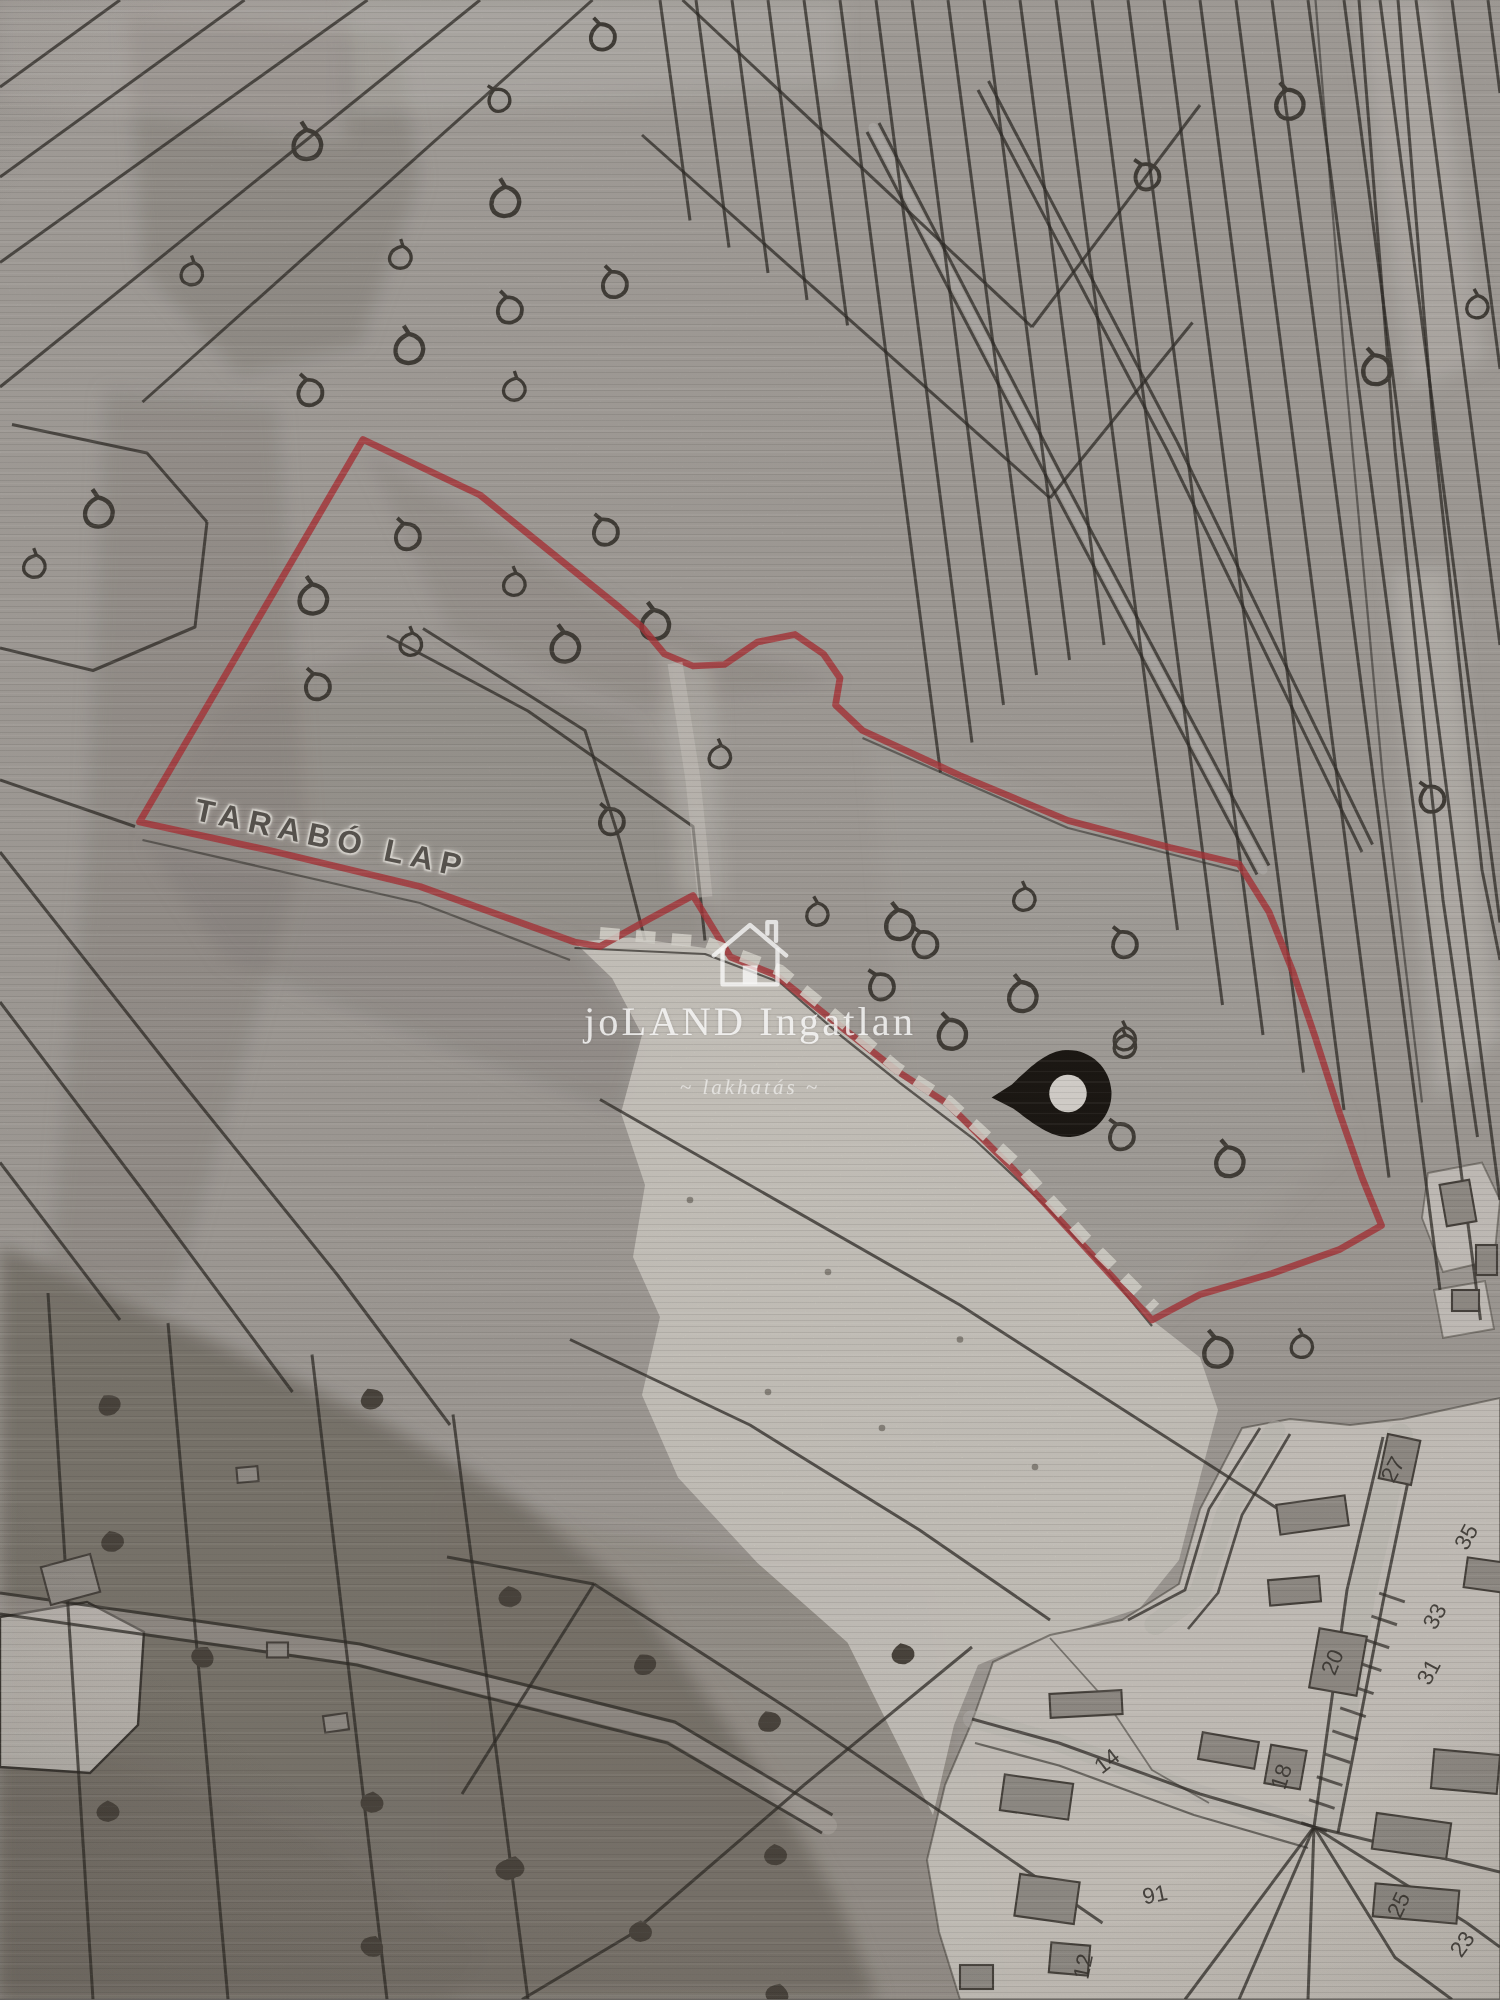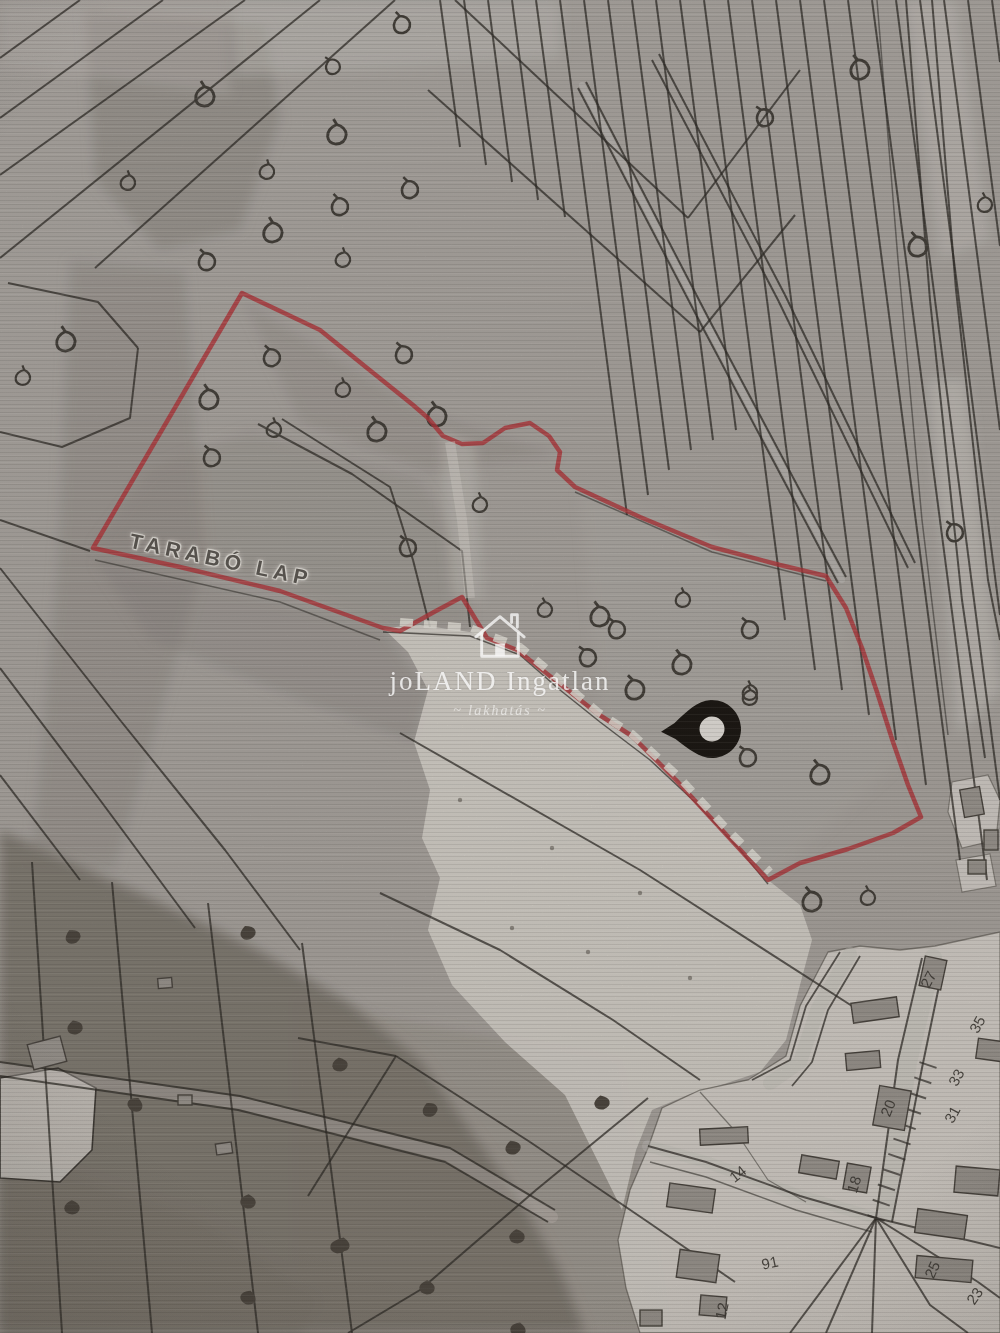--- a/index.html
+++ b/index.html
@@ -15,21 +15,21 @@
      linear-gradient(160deg, rgba(125,110,92,0.05), rgba(90,78,64,0.12));}
   #area-label{position:absolute;left:128px;top:548px;transform:rotate(12deg);
      font-weight:700;font-size:21px;letter-spacing:5px;color:#514d48;white-space:nowrap;
      text-shadow:-1px -1px 1px #d8d5cf,1px -1px 1px #d8d5cf,-1px 1px 1px #d8d5cf,
                  1px 1px 1px #d8d5cf,0 0 5px #d8d5cf;opacity:.92;}
   #watermark{position:absolute;left:0;top:608px;width:1000px;text-align:center;
      color:rgba(255,255,255,0.78);}
   #watermark .house{display:block;margin:0 auto 4px auto;opacity:.85;}
   #watermark .brand{font-family:"Liberation Serif",serif;font-size:27px;letter-spacing:2px;
      text-shadow:0 0 2px rgba(120,115,110,0.25);}
-  #watermark .tagline{display:block;margin-top:6px;font-family:"Liberation Serif",serif;
+  #watermark .tagline{display:block;margin-top:21px;font-family:"Liberation Serif",serif;
      font-style:italic;font-size:14px;letter-spacing:2px;opacity:.72;}
   .num{font-family:"Liberation Sans",sans-serif;font-size:15px;fill:#35322e;opacity:.88;}
 </style>
 </head>
 <body>
 
 <div id="stage">
   <svg id="map" viewBox="0 0 1000 1333" xmlns="http://www.w3.org/2000/svg">
     <defs>
       <filter id="soft" x="-20%" y="-20%" width="140%" height="140%">

